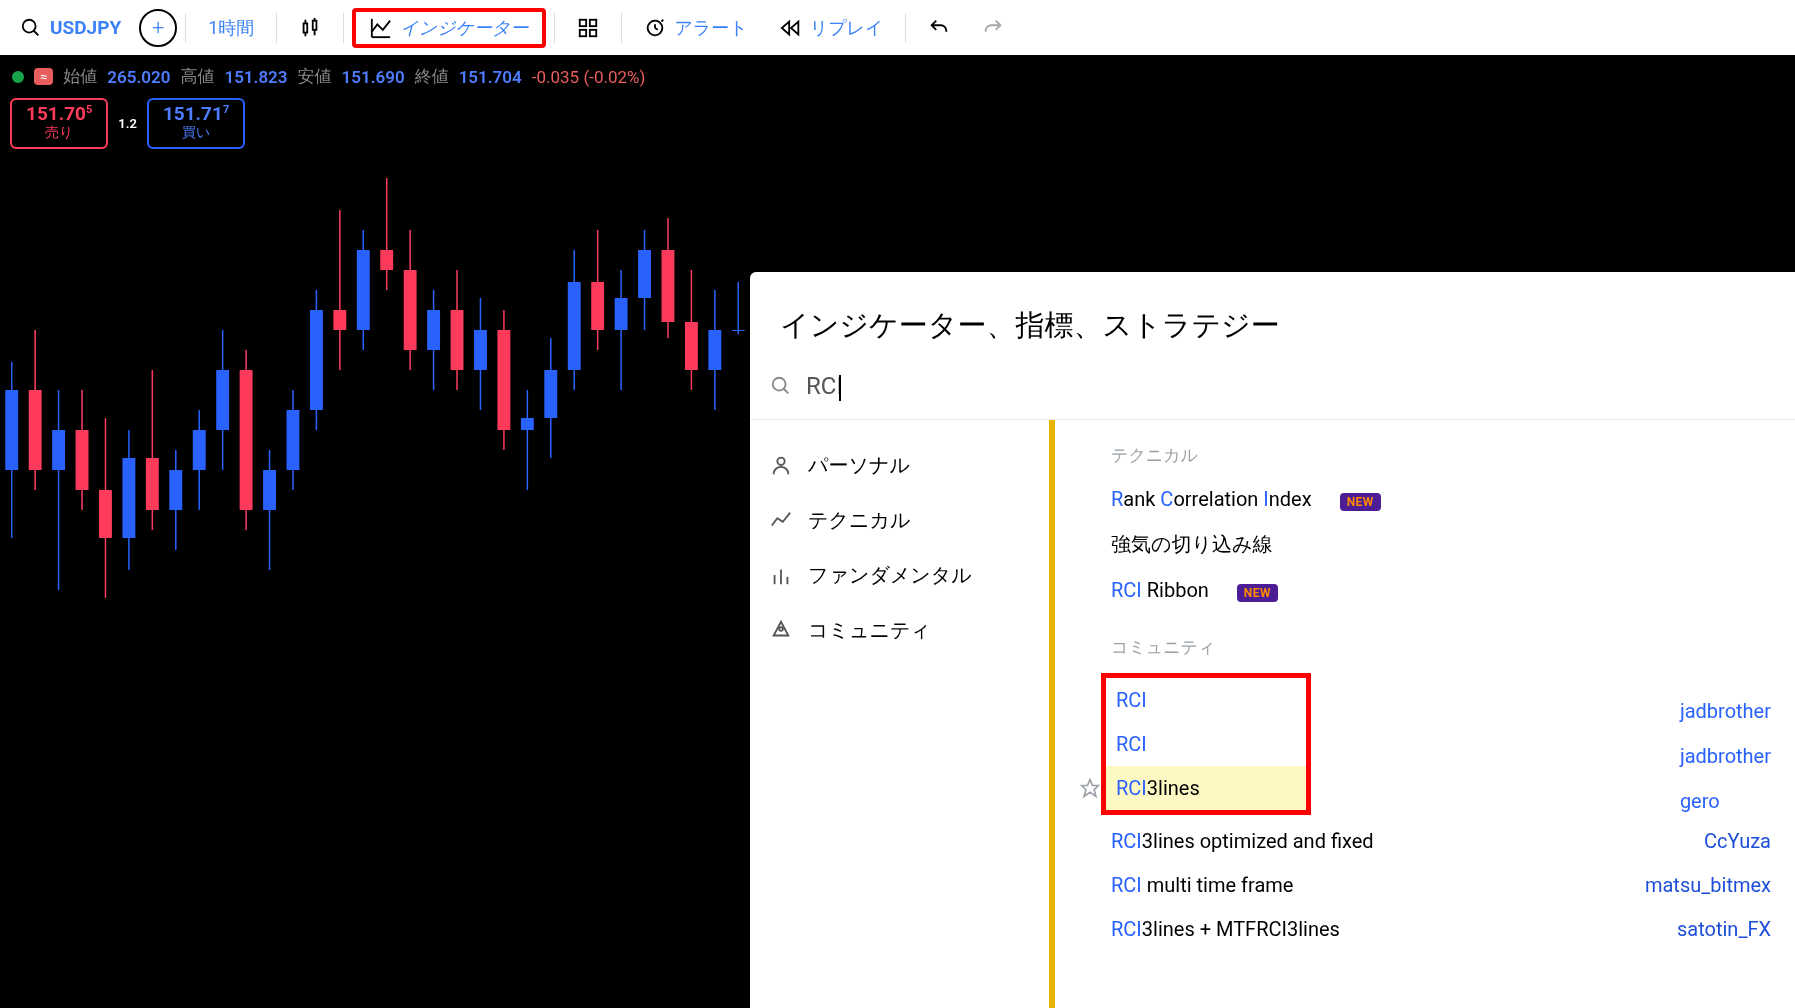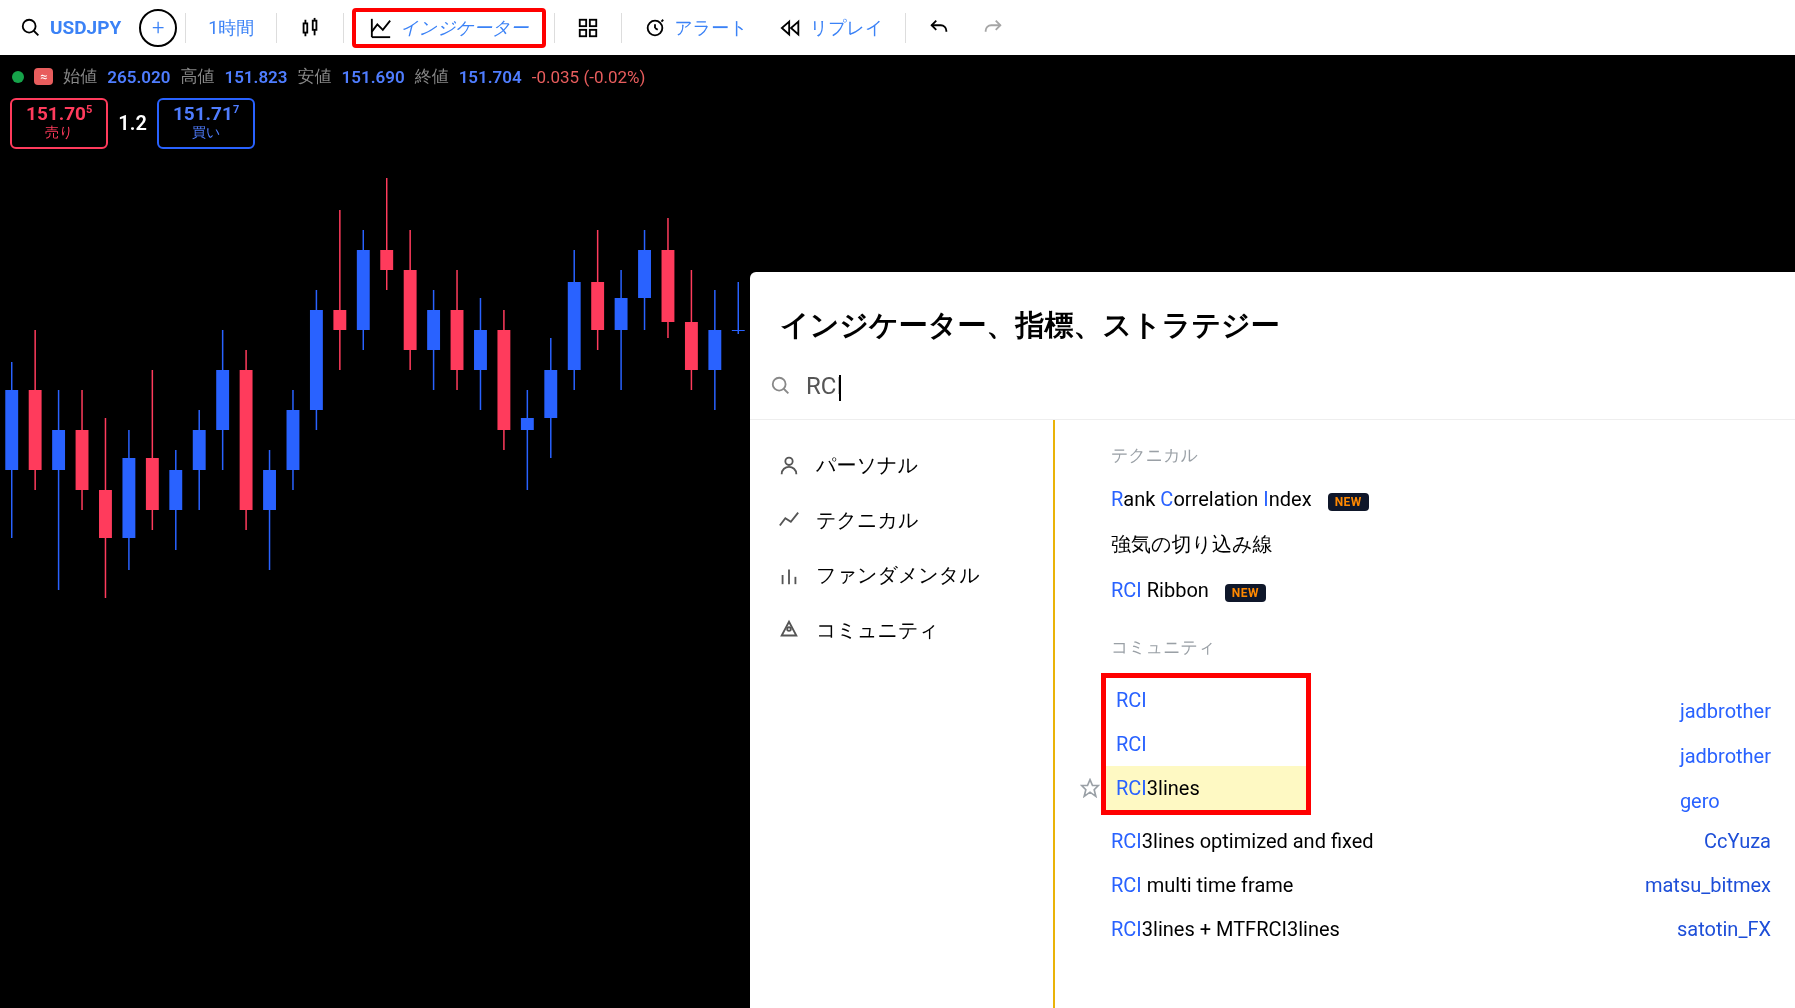--- a/index.html
+++ b/index.html
@@ -23,47 +23,47 @@
   .ohlc .chg { color:#e85d5d; }
 
   
   .bs-row { display:flex; align-items:center; gap:10px; padding:4px 10px 0; }
   .bs-box { border:2px solid; border-radius:6px; padding:4px 14px 6px; text-align:center; line-height:1.1; }
   .bs-sell { border-color:#ff3b5c; color:#ff3b5c; }
   .bs-buy  { border-color:#2962ff; color:#4f7dff; }
   .bs-price { font-size:19px; font-weight:700; }
   .bs-price sup { font-size:11px; }
   .bs-label { font-size:14px; }
-  .bs-spread { color:#fff; font-size:20px; font-weight:600; }
+  .bs-spread { color:#fff; font-size:13px; font-weight:600; }
 
   
   .chart { position:absolute; left:0; top:170px; width:750px; height:440px; }
 
   
   .modal { position:absolute; left:750px; top:272px; right:0; bottom:0; background:#fff; color:#000; border-top-left-radius:6px; display:flex; flex-direction:column; }
-  .modal-title { font-size:29px; font-weight:700; padding:34px 30px 26px; }
+  .modal-title { font-size:29px; font-weight:400; padding:34px 30px 26px; }
   .search-row { display:flex; align-items:center; gap:14px; padding:0 20px 18px; border-bottom:1px solid #eee; }
   .search-row svg { width:22px; height:22px; stroke:#888; stroke-width:2; fill:none; }
   .search-in { border:none; outline:none; font-size:24px; color:#555; flex:1; }
   .caret { display:inline-block; width:2px; height:26px; background:#000; margin-left:-4px; animation:blink 1s step-end infinite; vertical-align:middle; }
   @keyframes blink { 50% { opacity:0; } }
 
   .modal-body { flex:1; display:flex; overflow:hidden; }
-  .sidebar { width:305px; border-right:2px solid #eab308; padding:18px 8px; }
+  .sidebar { width:305px; border-right:6px solid #eab308; padding:18px 0; }
   .sb-item { display:flex; align-items:center; gap:16px; padding:14px 20px; font-size:20px; cursor:pointer; }
   .sb-item svg { width:22px; height:22px; stroke:#555; stroke-width:2; fill:none; }
 
   .results { flex:1; padding:18px 0 0; overflow:auto; font-size:20px; }
   .res-header { color:#9aa0a6; font-size:17px; padding:6px 56px 10px; }
   .res-row { display:flex; align-items:center; justify-content:space-between; padding:10px 24px 10px 56px; cursor:pointer; position:relative; }
   .res-row.hovered { background:#fef9c3; }
   .res-name .hl { color:#2962ff; }
   .res-author { color:#1d4ed8; }
   .res-star { position:absolute; left:24px; width:20px; height:20px; stroke:#9aa0a6; fill:none; stroke-width:2; }
-  .new-badge { background:#0f172a; color:#f80; font-size:12px; font-weight:700; padding:2px 7px; border-radius:4px; margin-left:16px; letter-spacing:.5px; }
+  .new-badge { background:#4c1d95; color:#f80; font-size:12px; font-weight:700; padding:2px 7px; border-radius:4px; margin-left:28px; letter-spacing:.5px; }
 
   
   .community-hl { border:5px solid #f00; margin:4px 0 4px 46px; width:210px; }
   .community-hl .res-row { padding-left:10px; }
   .community-hl .res-row .res-star { left:-26px; }
   .community-hl-wrap { position:relative; }
   .community-hl-wrap .author-col { position:absolute; right:24px; top:16px; display:flex; flex-direction:column; }
   .community-hl-wrap .author-col span { color:#2962ff; padding:10px 0 11px; }
 </style>
 </head>

